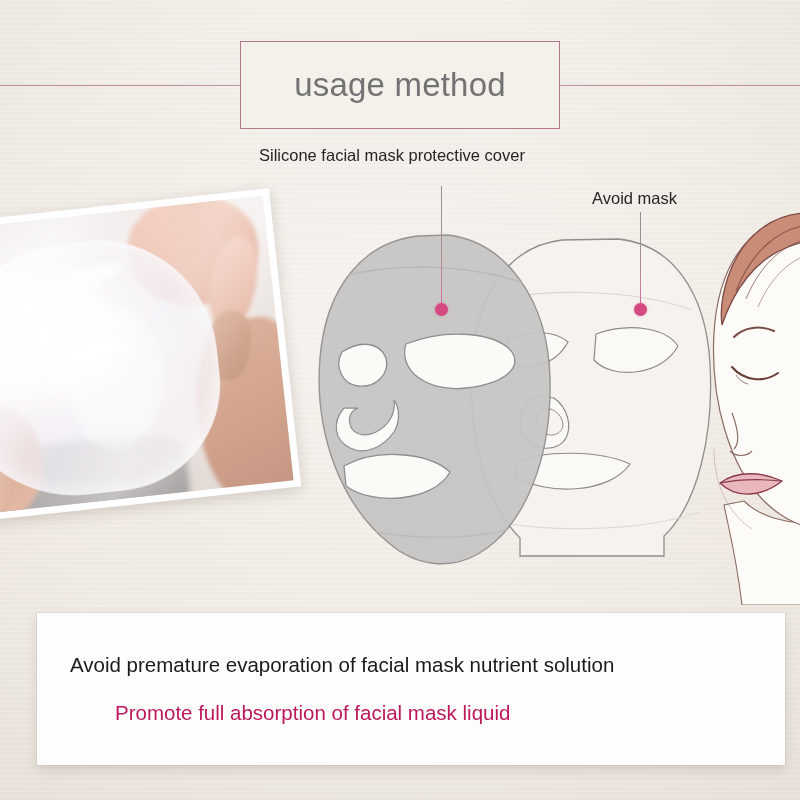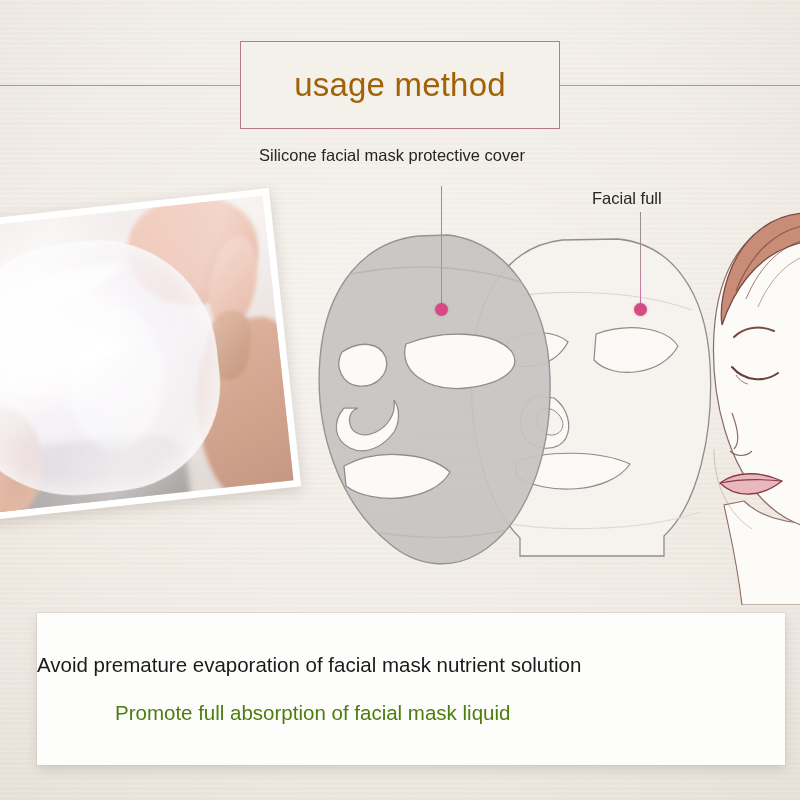--- a/index.html
+++ b/index.html
@@ -72,21 +72,21 @@
     box-sizing: border-box;
     border: 1px solid #b5798c;
     background: #f4f0ea;
     display: flex;
     align-items: center;
     justify-content: center;
     z-index: 3;
   }
   #title-text {
     font-size: 33px;
-    color: #a16207;
+    color: #737373;
     letter-spacing: 0.2px;
     white-space: nowrap;
     font-weight: 400;
   }
 
   
   .callout-label {
     position: absolute;
     font-size: 16.5px;
     color: #262626;
@@ -261,26 +261,27 @@
     background: #fdfdfb;
     box-shadow: 0 5px 10px rgba(130,120,110,0.22), 0 0 0 1px rgba(215,210,205,0.55);
     z-index: 8;
     display: flex;
     flex-direction: column;
     justify-content: center;
   }
   #caption-line-1 {
     font-size: 20.5px;
     color: #1b1b1b;
+    padding-left: 33px;
     margin-bottom: 24px;
     white-space: nowrap;
   }
   #caption-line-2 {
     font-size: 20.5px;
-    color: #4d7c0f;
+    color: #be185d;
     padding-left: 78px;
     white-space: nowrap;
   }
 </style>
 </head>
 <body>
 
 <div id="stage">
 
   <div id="paper-texture"></div>
@@ -376,21 +377,21 @@
       <path d="M44 248 C 76 230, 128 234, 150 254 C 134 284, 72 288, 46 268 Z" fill="#fbfaf7" stroke="#8f8e8c" stroke-width="1.3"></path>
     </g>
   </svg>
 
   <div class="leader-line" id="leader-silicone"></div>
   <div class="leader-dot" id="dot-silicone"></div>
   <div class="leader-line" id="leader-facial"></div>
   <div class="leader-dot" id="dot-facial"></div>
 
   <div class="callout-label" id="label-silicone">Silicone facial mask protective cover</div>
-  <div class="callout-label" id="label-facial">Facial full</div>
+  <div class="callout-label" id="label-facial">Avoid mask</div>
 
   <div id="title-rule"></div>
   <div id="title-box">
     <div id="title-text">usage method</div>
   </div>
 
   <div id="caption-panel">
     <div id="caption-line-1">Avoid premature evaporation of facial mask nutrient solution</div>
     <div id="caption-line-2">Promote full absorption of facial mask liquid</div>
   </div>

